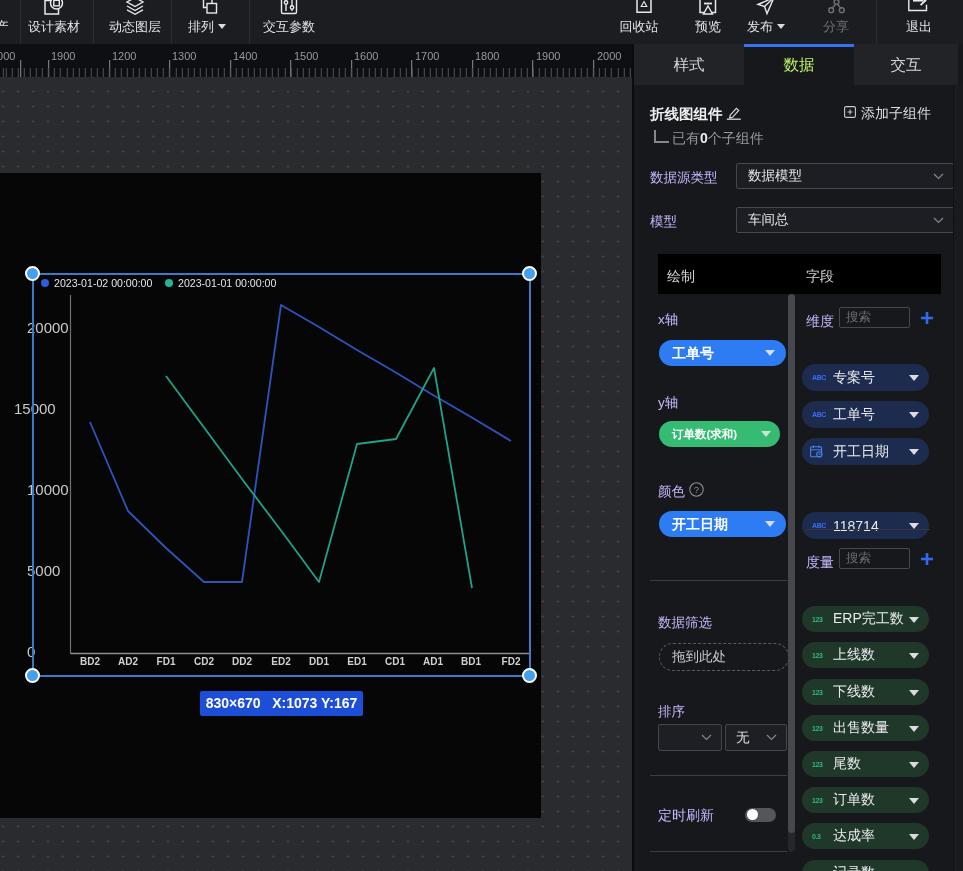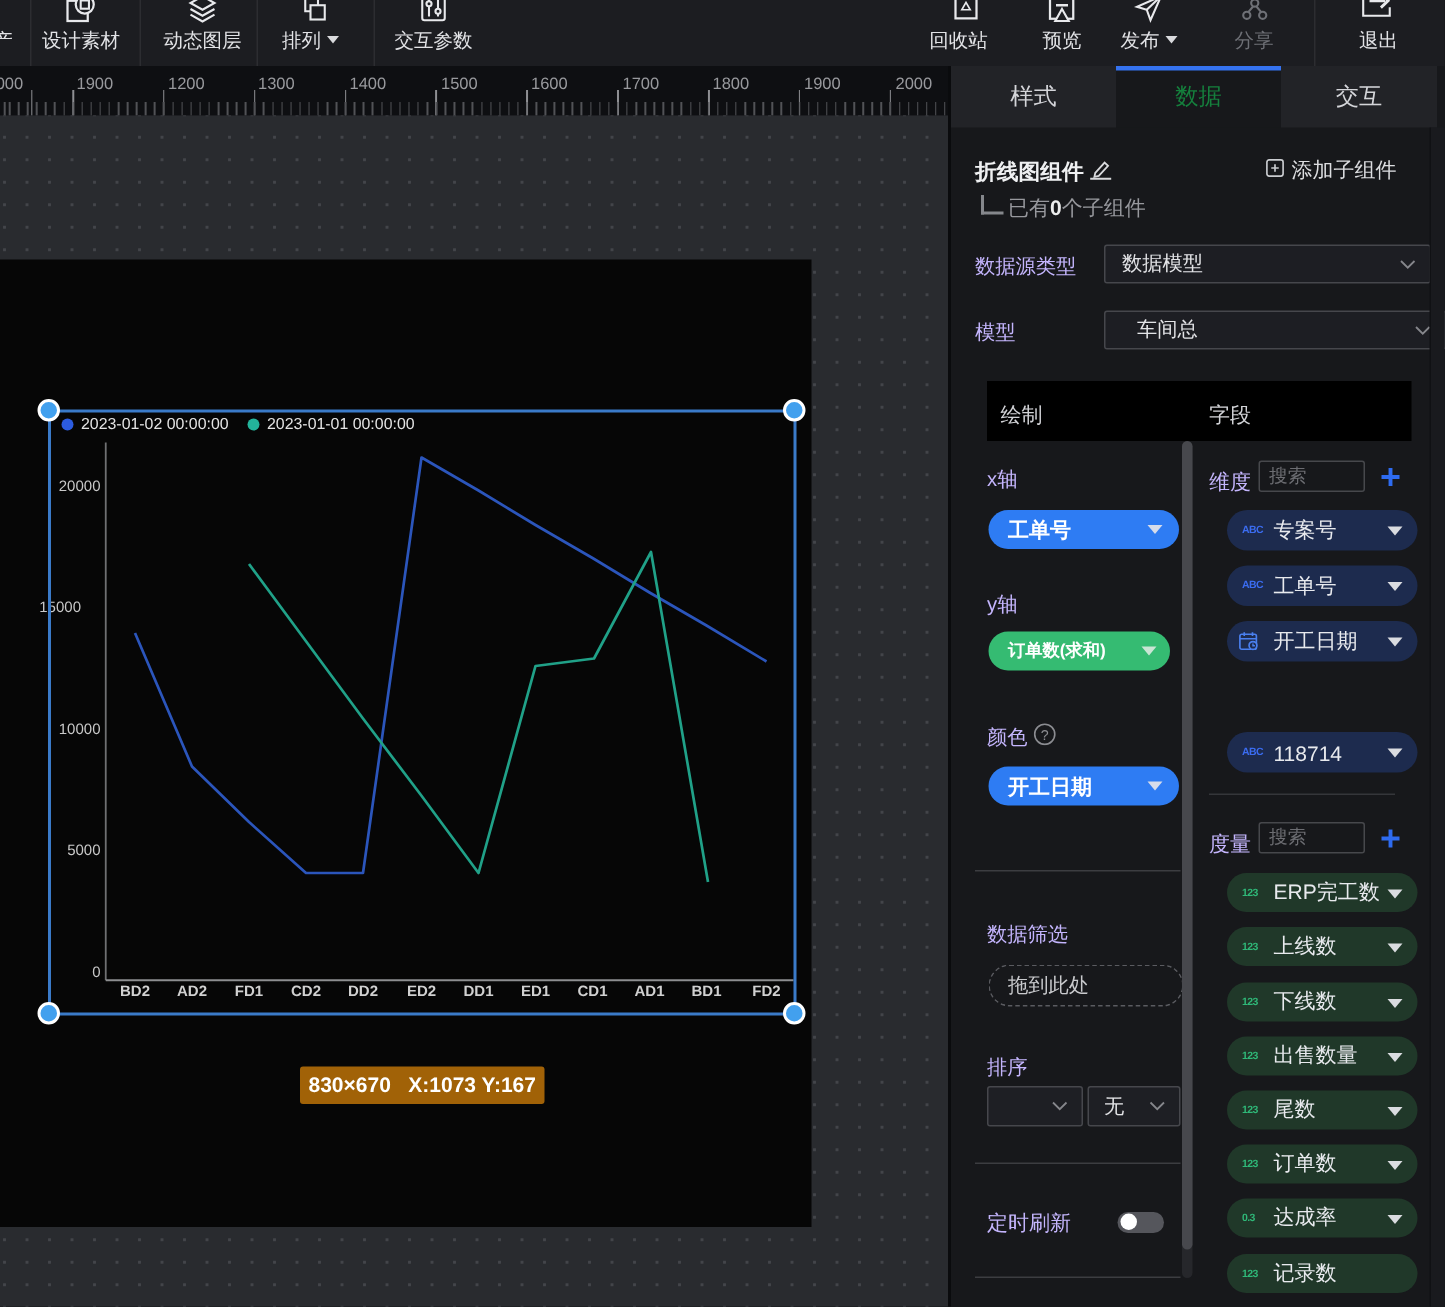--- a/index.html
+++ b/index.html
@@ -18,40 +18,40 @@
 background-image:repeating-linear-gradient(90deg,#515256 0 1px,transparent 1px 6.055px);background-position-x:5.8px;}
 #rmajor{position:absolute;left:0;top:16px;width:633px;height:17px;
 background-image:repeating-linear-gradient(90deg,#8e8f93 0 1px,transparent 1px 60.55px);background-position-x:48.2px;}
 .rn{position:absolute;top:6px;font-size:11px;color:#98999d;}
 
 #ws{position:absolute;left:0;top:77px;width:632px;height:794px;background:#292b2f;
 background-image:radial-gradient(circle,#43454a 0.9px,transparent 1.3px);background-size:15px 15px;background-position:10.5px 7px;}
 #wsline{position:absolute;left:632px;top:44px;width:2px;height:827px;background:#0a0b0d;}
 #artboard{position:absolute;left:0;top:173px;width:541px;height:645px;background:#060606;}
 
-.ylab{position:absolute;width:40px;text-align:right;font-size:10px;color:#c9c9c9;}
+.ylab{position:absolute;width:40px;text-align:left;font-size:15px;color:#c9c9c9;}
 .xlab{position:absolute;width:38px;text-align:center;font-size:10px;font-weight:600;color:#d0d0d0;}
 .ldot{position:absolute;width:8px;height:8px;border-radius:50%;}
 .ltext{position:absolute;font-size:10.6px;color:#e4e4e4;}
 #selrect{position:absolute;left:32px;top:273px;width:495px;height:400px;border:2px solid #3a7ac8;}
 .handle{position:absolute;width:11px;height:11px;border-radius:50%;background:#42a0ee;border:2px solid #fff;}
-#tooltip{position:absolute;left:200px;top:691px;width:163px;height:25px;background:#a16207;border-radius:2px;
-color:#fff;font-weight:700;font-size:14px;text-align:center;line-height:25px;margin-top:20px;}
+#tooltip{position:absolute;left:200px;top:691px;width:163px;height:25px;background:#1d4ed8;border-radius:2px;
+color:#fff;font-weight:700;font-size:14px;text-align:center;line-height:25px;}
 
 #panel{position:absolute;left:634px;top:44px;width:329px;height:827px;background:#17181b;}
 .ptab{position:absolute;top:0;height:41px;background:#222327;color:#d4d5d9;font-size:15.5px;text-align:center;line-height:41px;}
 .plabel{position:absolute;font-size:13.5px;color:#c4b5fd;}
 .psel{position:absolute;background:#1d1e23;border:1px solid #46474c;border-radius:2px;color:#e3e4e7;font-size:13.5px;}
 .chev{position:absolute;right:9px;}
 .bpill,.gpill{position:absolute;height:26px;border-radius:13px;color:#fff;font-size:14px;font-weight:600;}
 .bpill{width:127px;background:#2e7cf3;}
 .gpill{width:121px;background:#35bb72;}
 .ptext{position:absolute;left:13px;line-height:26px;}
 .pcar{position:absolute;top:10px;border-left:5.5px solid transparent;border-right:5.5px solid transparent;border-top:6.5px solid #d6dcea;}
-.fpill{position:absolute;left:184px;width:127px;border-radius:13.5px;}
+.fpill{position:absolute;left:168px;width:127px;border-radius:13.5px;margin-top:24px;}
 .dim{height:27px;background:#1d2b4e;}
 .mea{height:26px;background:#203829;}
 .fico{position:absolute;left:10px;top:0;height:100%;display:flex;align-items:center;font-size:7px;font-weight:700;letter-spacing:-0.4px;}
 .dim .fico{color:#3b6cf0;}
 .mea .fico{color:#2fb878;}
 .flab{position:absolute;left:31px;top:0;height:100%;display:flex;align-items:center;font-size:14px;color:#e8eaee;font-weight:400;}
 .fcar{position:absolute;right:10px;top:11px;border-left:5px solid transparent;border-right:5px solid transparent;border-top:6.5px solid #dadce0;}
 .hsep{position:absolute;height:1px;background:#3c3d41;}
 .srch{position:absolute;border:1px solid #47484c;border-radius:2px;color:#6c6d72;font-size:12.5px;}
 </style>
@@ -187,21 +187,21 @@
 <div class="xlab" style="left:492px;top:656px">FD2</div>
 <div id="selrect"></div>
 <div class="handle" style="left:25px;top:266px"></div>
 <div class="handle" style="left:522px;top:266px"></div>
 <div class="handle" style="left:25px;top:668px"></div>
 <div class="handle" style="left:522px;top:668px"></div>
 <div id="tooltip">830×670&nbsp;&nbsp; X:1073 Y:167</div>
 
 <div id="panel">
  <div class="ptab" style="left:0;width:110px">样式</div>
- <div class="ptab" style="left:110px;width:110px;background:#17181b;color:#15803d">数据</div>
+ <div class="ptab" style="left:110px;width:110px;background:#17181b;color:#bef264">数据</div>
  <div class="ptab" style="left:220px;width:104px">交互</div>
  <div class="abs" style="left:110px;top:0;width:110px;height:3px;background:#3573f0"></div>
  <div class="abs" style="left:16px;top:61px;font-size:14.5px;font-weight:700;color:#eff0f2">折线图组件</div>
  <svg class="abs" style="left:92px;top:61px" width="16" height="15" viewBox="0 0 16 15" fill="none" stroke="#d8d9dc" stroke-width="1.2">
   <path d="M4.2 10.2 L10.4 3.4 L12.7 5.5 L6.5 12.3 L3.6 12.9 Z"></path>
   <path d="M0.8 14.2 H14.8" stroke-width="1.3"></path>
  </svg>
  <svg class="abs" style="left:210px;top:62px" width="12" height="12" viewBox="0 0 12 12" fill="none" stroke="#caccd0" stroke-width="1.1">
   <rect x="0.6" y="0.6" width="10.8" height="10.8" rx="1.5"></rect>
   <path d="M6 3.5 V8.5 M3.5 6 H8.5"></path>
@@ -209,21 +209,21 @@
  <div class="abs" style="left:227px;top:61px;font-size:14px;color:#dcdde0">添加子组件</div>
  <div class="abs" style="left:20px;top:86px;width:13px;height:11px;border-left:2px solid #85878c;border-bottom:2px solid #85878c"></div>
  <div class="abs" style="left:38px;top:86px;font-size:14px"><span style="color:#97989d">已有</span><span style="color:#eceded;font-weight:700">0</span><span style="color:#97989d">个子组件</span></div>
  <div class="plabel" style="left:16px;top:125px">数据源类型</div>
  <div class="psel" style="left:102px;top:119px;width:205px;height:24px;line-height:24px;padding-left:11px">数据模型
   <svg class="chev" style="top:9px" width="11" height="7" viewBox="0 0 11 7" fill="none" stroke="#85868b" stroke-width="1.2">
         <path d="M1 1 L5.5 5.5 L10 1"></path>
       </svg>
  </div>
  <div class="plabel" style="left:16px;top:169px">模型</div>
- <div class="psel" style="left:102px;top:163px;width:205px;height:24px;line-height:24px;padding-left:21px">车间总
+ <div class="psel" style="left:102px;top:163px;width:205px;height:24px;line-height:24px;padding-left:11px">车间总
   <svg class="chev" style="top:9px" width="11" height="7" viewBox="0 0 11 7" fill="none" stroke="#85868b" stroke-width="1.2">
         <path d="M1 1 L5.5 5.5 L10 1"></path>
       </svg>
  </div>
  <div class="abs" style="left:24px;top:210px;width:283px;height:40px;background:#000000">
   <span class="abs" style="left:9px;top:14px;font-size:14px;color:#d2d3d7">绘制</span>
   <span class="abs" style="left:148px;top:14px;font-size:14px;color:#d2d3d7">字段</span>
  </div>
  <div class="plabel" style="left:24px;top:267px">x轴</div>
  <div class="bpill" style="left:25px;top:296px">

